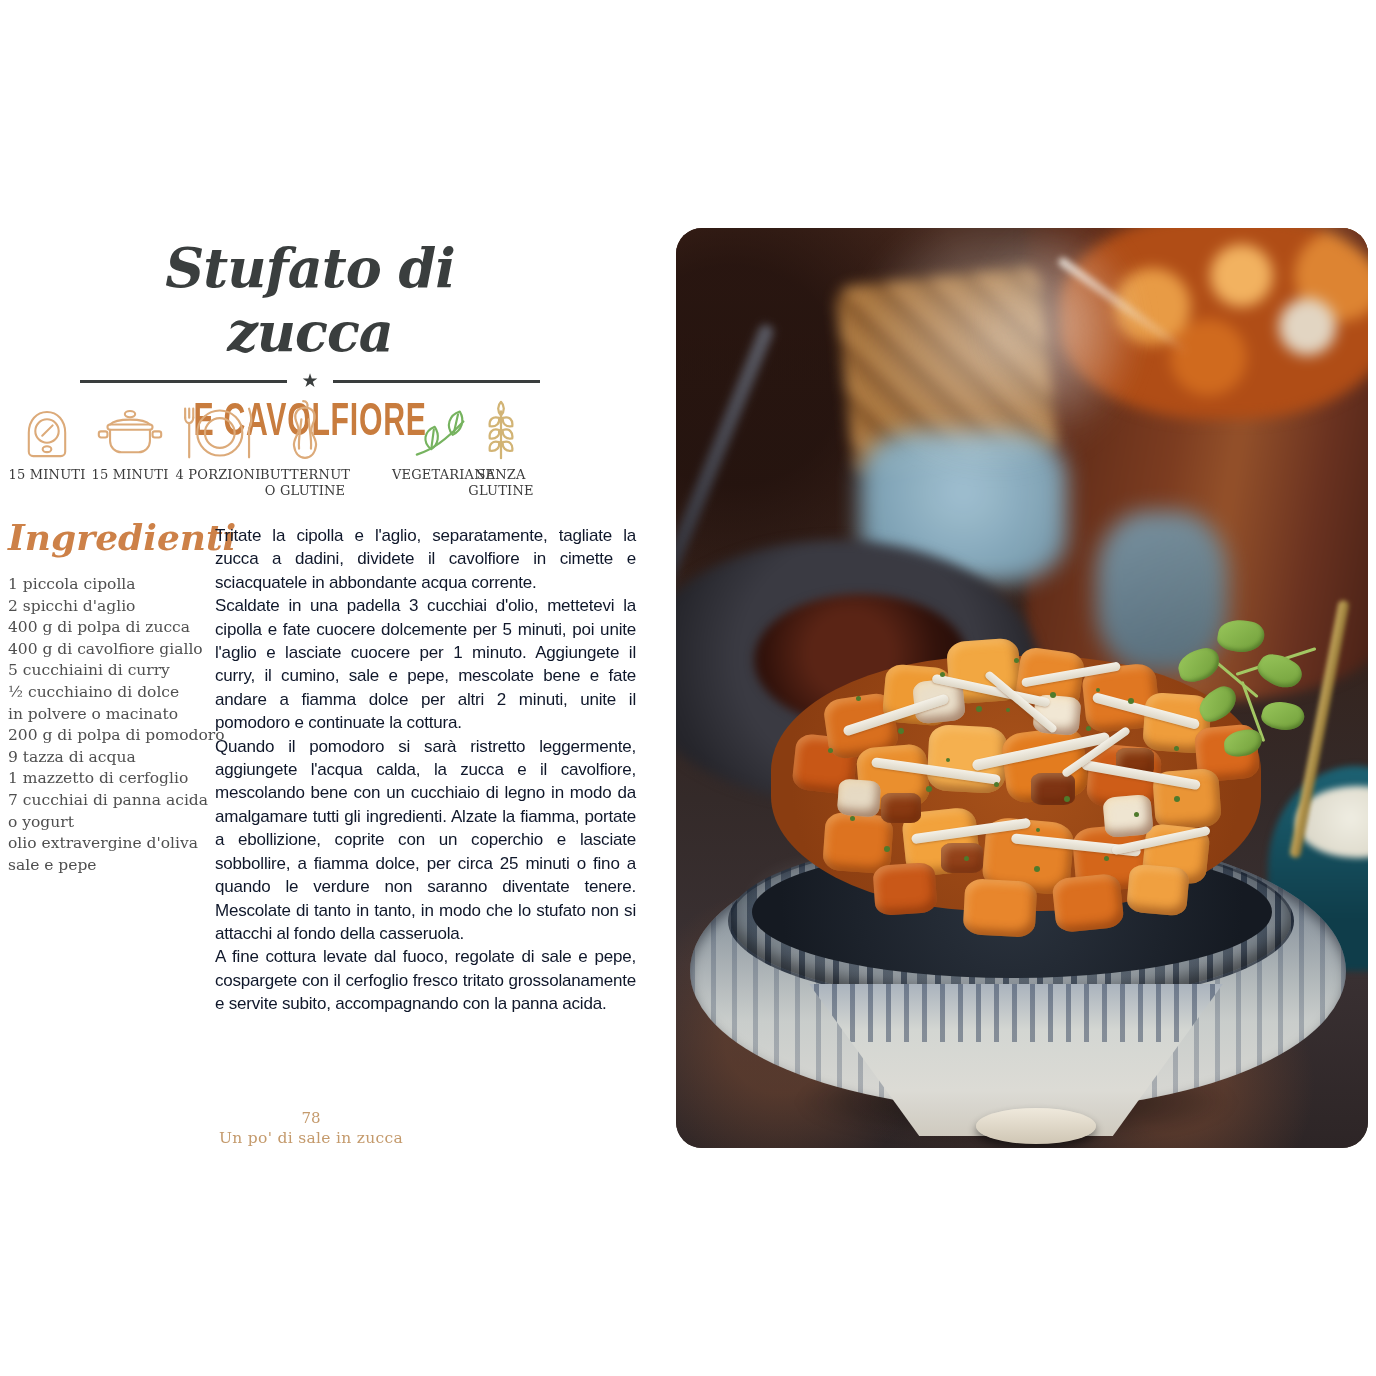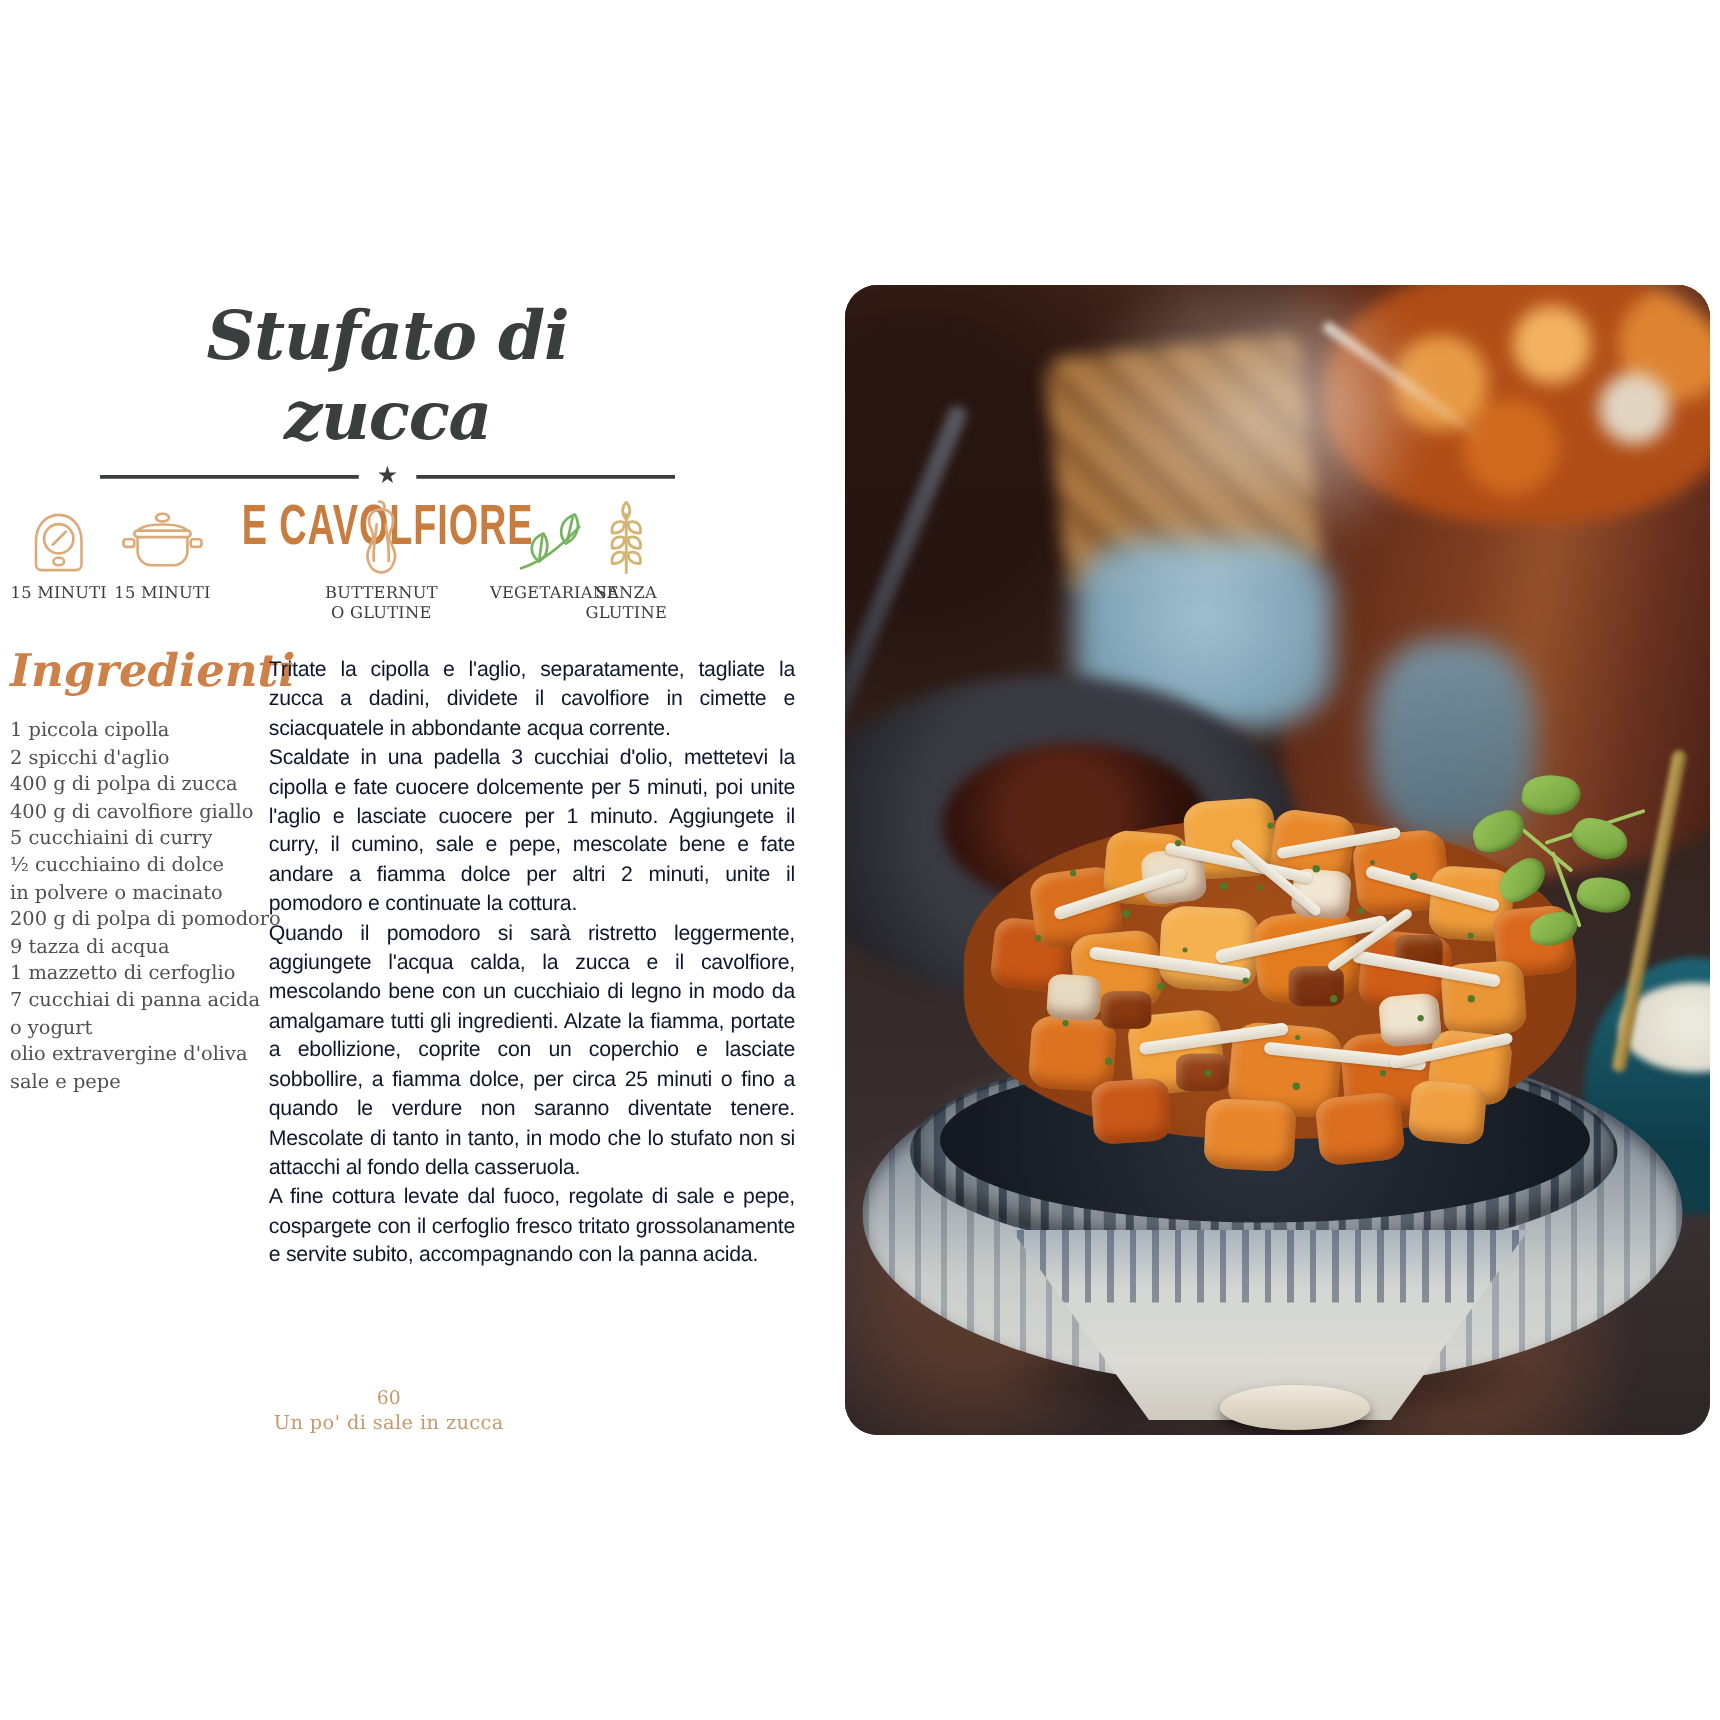--- a/index.html
+++ b/index.html
@@ -163,20 +163,35 @@
         <ellipse cx="38" cy="7" rx="6" ry="3.6"></ellipse>
         <path d="M15 19 C22 11.5 54 11.5 61 19"></path>
         <rect x="12" y="19" width="52" height="6" rx="3"></rect>
         <path d="M15 25 v13 a13 13 0 0 0 13 13 h20 a13 13 0 0 0 13 -13 V25"></path>
         <rect x="2" y="27" width="10" height="7" rx="2.5"></rect>
         <rect x="64" y="27" width="10" height="7" rx="2.5"></rect>
       </svg>
     </div>
     <div class="blabel">15 MINUTI</div>
   </div>
+  <div class="badge" style="left:174px;width:88px">
+    <div class="bicon">
+      <svg class="ic" viewBox="0 0 80 60" width="72" height="54">
+        <line x1="8" y1="20" x2="8" y2="57"></line>
+        <line x1="3.5" y1="3" x2="3.5" y2="13"></line>
+        <line x1="8" y1="3" x2="8" y2="13"></line>
+        <line x1="12.5" y1="3" x2="12.5" y2="13"></line>
+        <path d="M3.5 13 a4.5 6 0 0 0 9 0"></path>
+        <circle cx="42" cy="30" r="25"></circle>
+        <circle cx="42" cy="30" r="16.5"></circle>
+        <path d="M74.5 3 C78 13 77.5 21 74.5 25 V57"></path>
+      </svg>
+    </div>
+    <div class="blabel">4 PORZIONI</div>
+  </div>
   <div class="badge" style="left:260px;width:90px">
     <div class="bicon">
       <svg class="ic" viewBox="0 0 46 66" width="42" height="61">
         <path d="M21 2 C25 2 26.5 5 25.5 9"></path>
         <path d="M23 9 C15 9 11.5 15 12.5 21 C13.5 27 17 30 16 35 C14 41 10 45 11 51 C12.2 59.5 17 64 23 64 C29 64 33.8 59.5 35 51 C36 45 32 41 30 35 C29 30 32.5 27 33.5 21 C34.5 15 31 9 23 9 Z"></path>
         <path d="M19 22 C18 34 15.5 44 16.5 54"></path>
         <path d="M27 22 C28 34 30.5 44 29.5 54"></path>
       </svg>
     </div>
     <div class="blabel">BUTTERNUT O GLUTINE</div>
@@ -228,21 +243,21 @@
   </div>
 
   <div class="method">
     <p>Tritate la cipolla e l'aglio, separatamente, tagliate la zucca a dadini, dividete il cavolfiore in cimette e sciacquatele in abbondante acqua corrente.</p>
     <p>Scaldate in una padella 3 cucchiai d'olio, mettetevi la cipolla e fate cuocere dolcemente per 5 minuti, poi unite l'aglio e lasciate cuocere per 1 minuto. Aggiungete il curry, il cumino, sale e pepe, mescolate bene e fate andare a fiamma dolce per altri 2 minuti, unite il pomodoro e continuate la cottura.</p>
     <p>Quando il pomodoro si sarà ristretto leggermente, aggiungete l'acqua calda, la zucca e il cavolfiore, mescolando bene con un cucchiaio di legno in modo da amalgamare tutti gli ingredienti. Alzate la fiamma, portate a ebollizione, coprite con un coperchio e lasciate sobbollire, a fiamma dolce, per circa 25 minuti o fino a quando le verdure non saranno diventate tenere. Mescolate di tanto in tanto, in modo che lo stufato non si attacchi al fondo della casseruola.</p>
     <p>A fine cottura levate dal fuoco, regolate di sale e pepe, cospargete con il cerfoglio fresco tritato grossolanamente e servite subito, accompagnando con la panna acida.</p>
   </div>
 
   <div class="footer">
-    <div class="pnum">60</div>
+    <div class="pnum">78</div>
     <div class="btitle">Un po' di sale in zucca</div>
   </div>
 
   <div class="photo" role="img" aria-label="Ciotola di ceramica bianca e blu con stufato di zucca e cavolfiore, panna acida e cerfoglio; pentola di rame e ciotolina turchese sullo sfondo">
     <div class="ph bg-base"></div>
     <div class="ph copper-pot z1"></div>
     <div class="ph pot-stew z2"></div>
     <div class="ph pot-rim z2"></div>
     <div class="ph basket z1"></div>
     <div class="ph cloth1 z2"></div>

